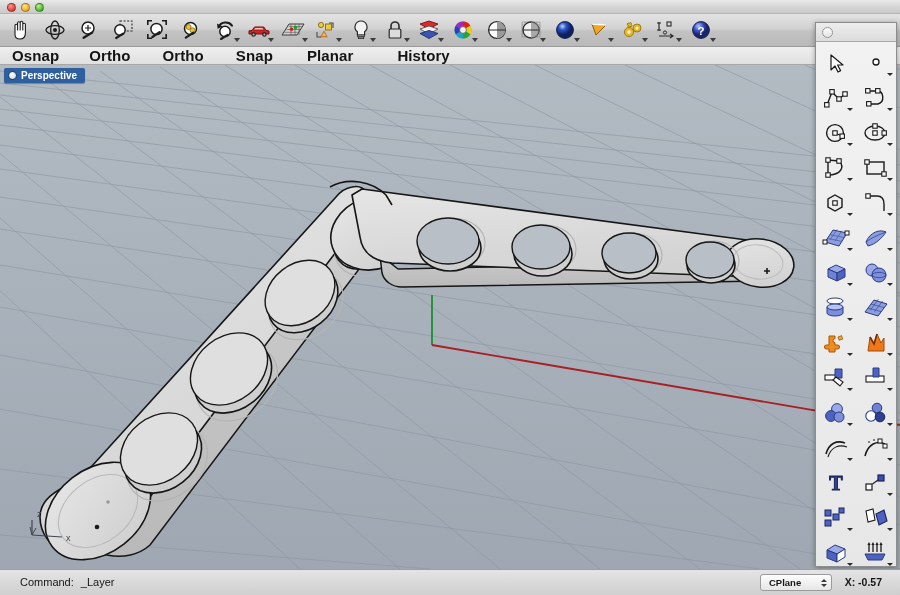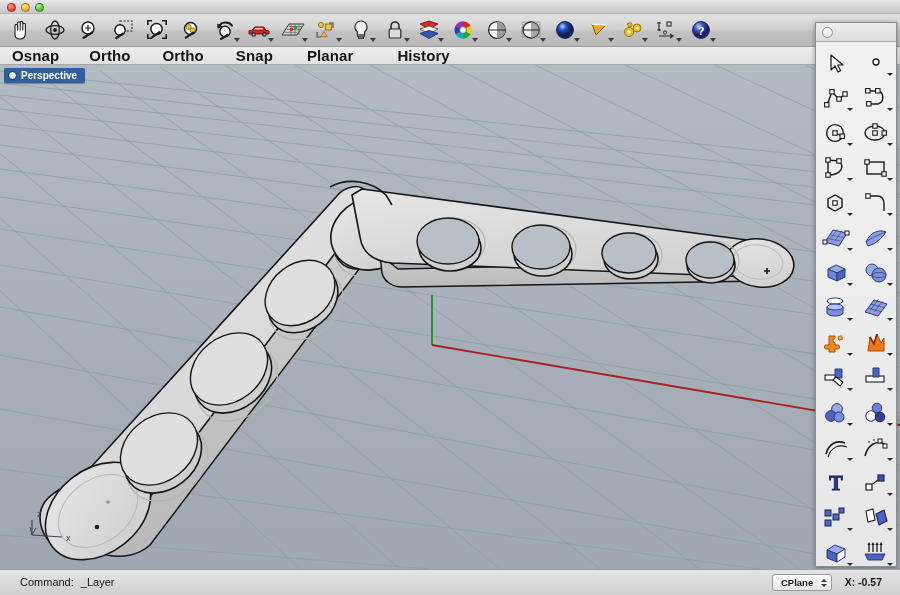--- a/index.html
+++ b/index.html
@@ -118,21 +118,21 @@
     position:absolute; left:0; top:569px; width:900px; height:26px;
     background:linear-gradient(to bottom,#e4e4e4,#cfcfcf);
     border-top:1px solid #9d9d9d;
   }
   .cmdline{
     position:absolute; left:20px; top:6px;
     font-size:11px; color:#151515; white-space:nowrap;
   }
   .cplane-sel{
     position:absolute; right:68px; top:4px;
-    width:60px; height:17px;
+    width:72px; height:17px;
     background:linear-gradient(to bottom,#fdfdfd,#e6e6e6);
     border:1px solid #9b9b9b; border-radius:3px;
     font-size:9.5px; color:#161616;
     display:flex; align-items:center; padding-left:8px;
     font-weight:bold;
   }
   .cplane-arrows{
     position:absolute; right:4px; top:50%; transform:translateY(-50%);
     display:flex; flex-direction:column; gap:2px; align-items:center;
   }

